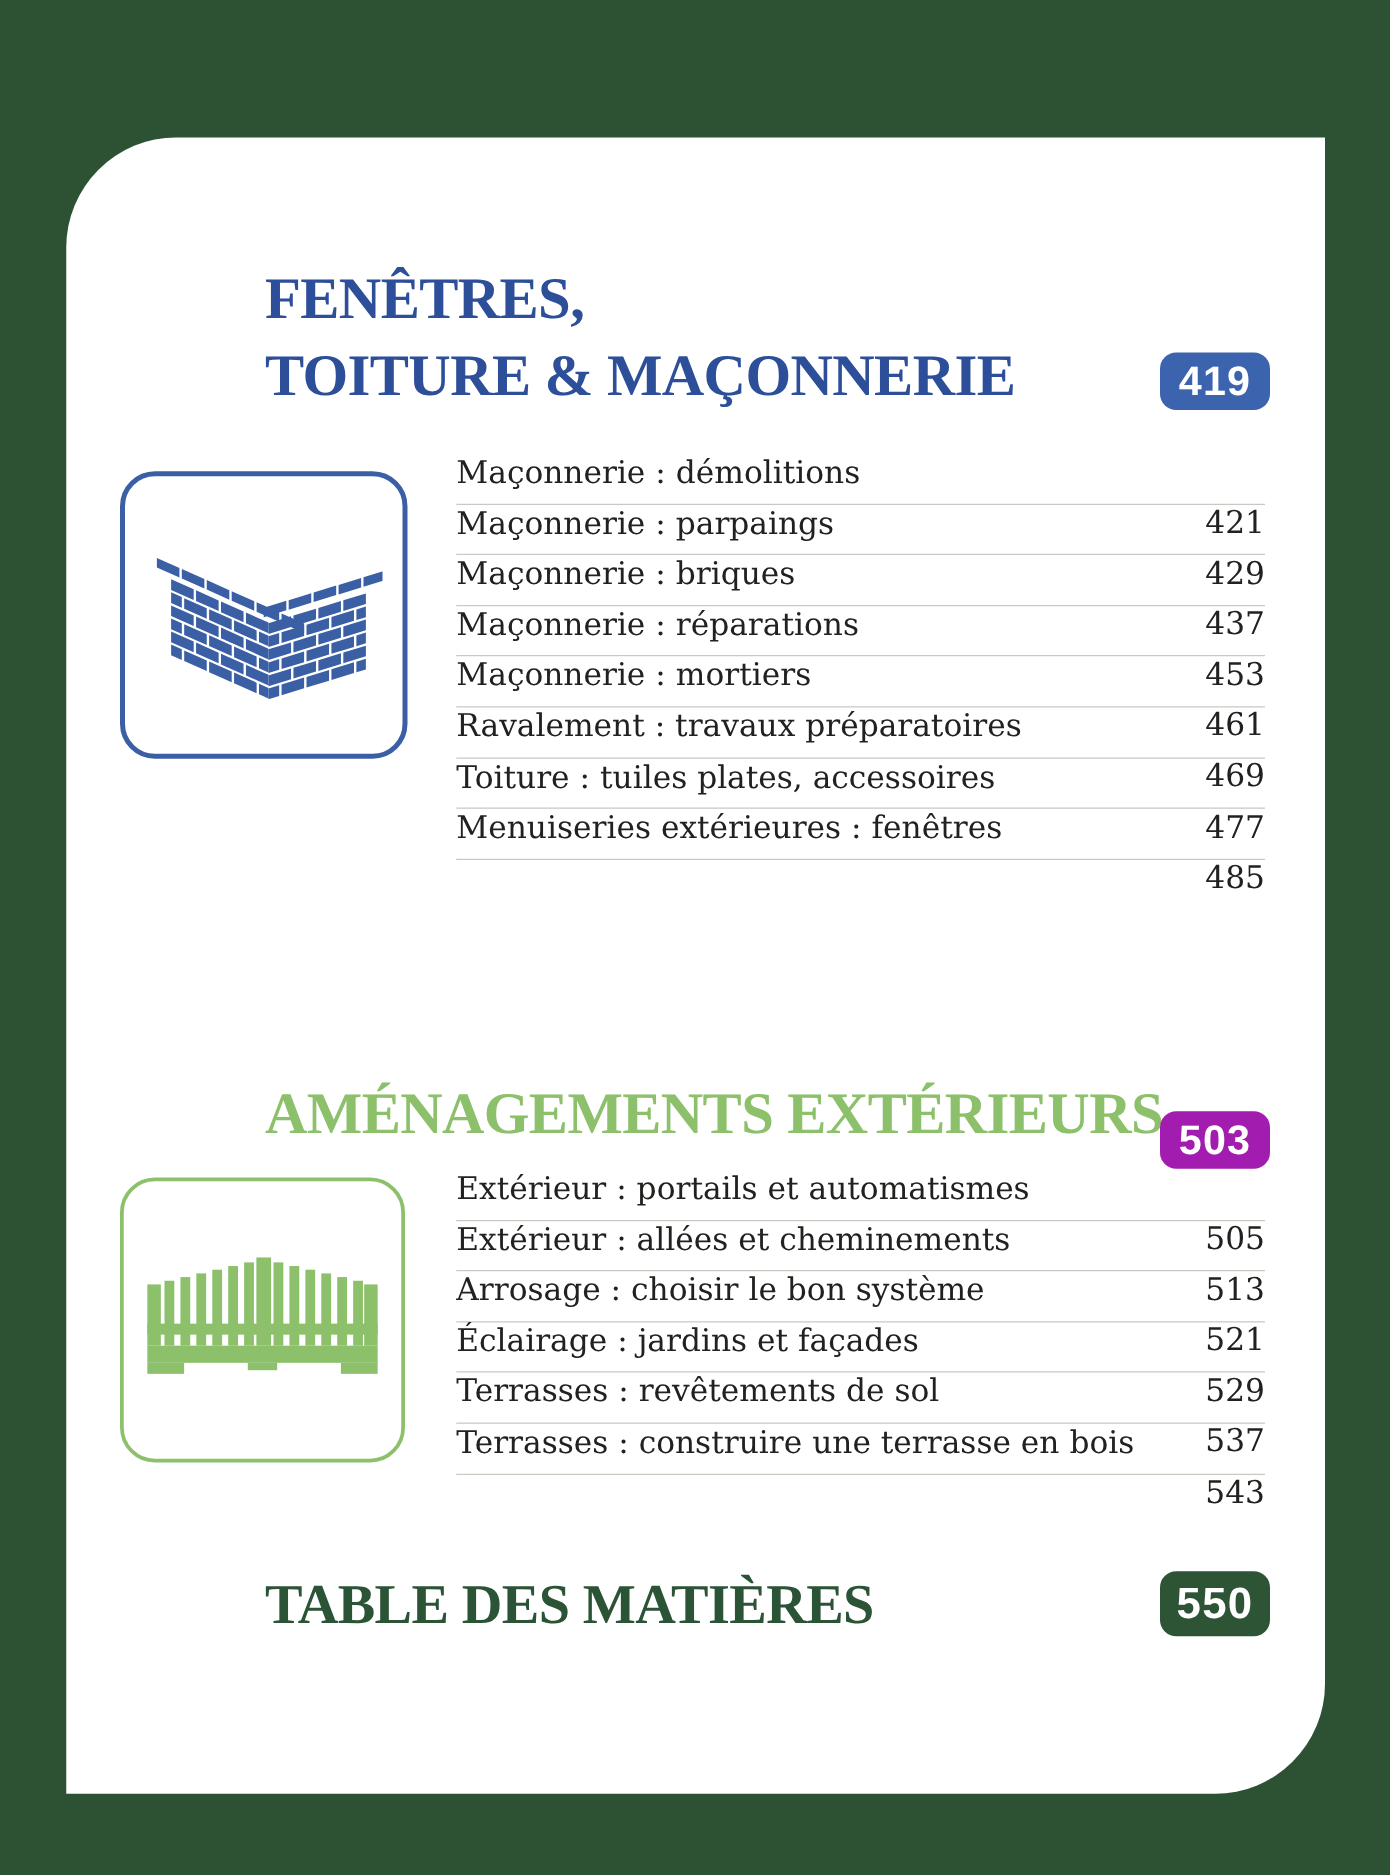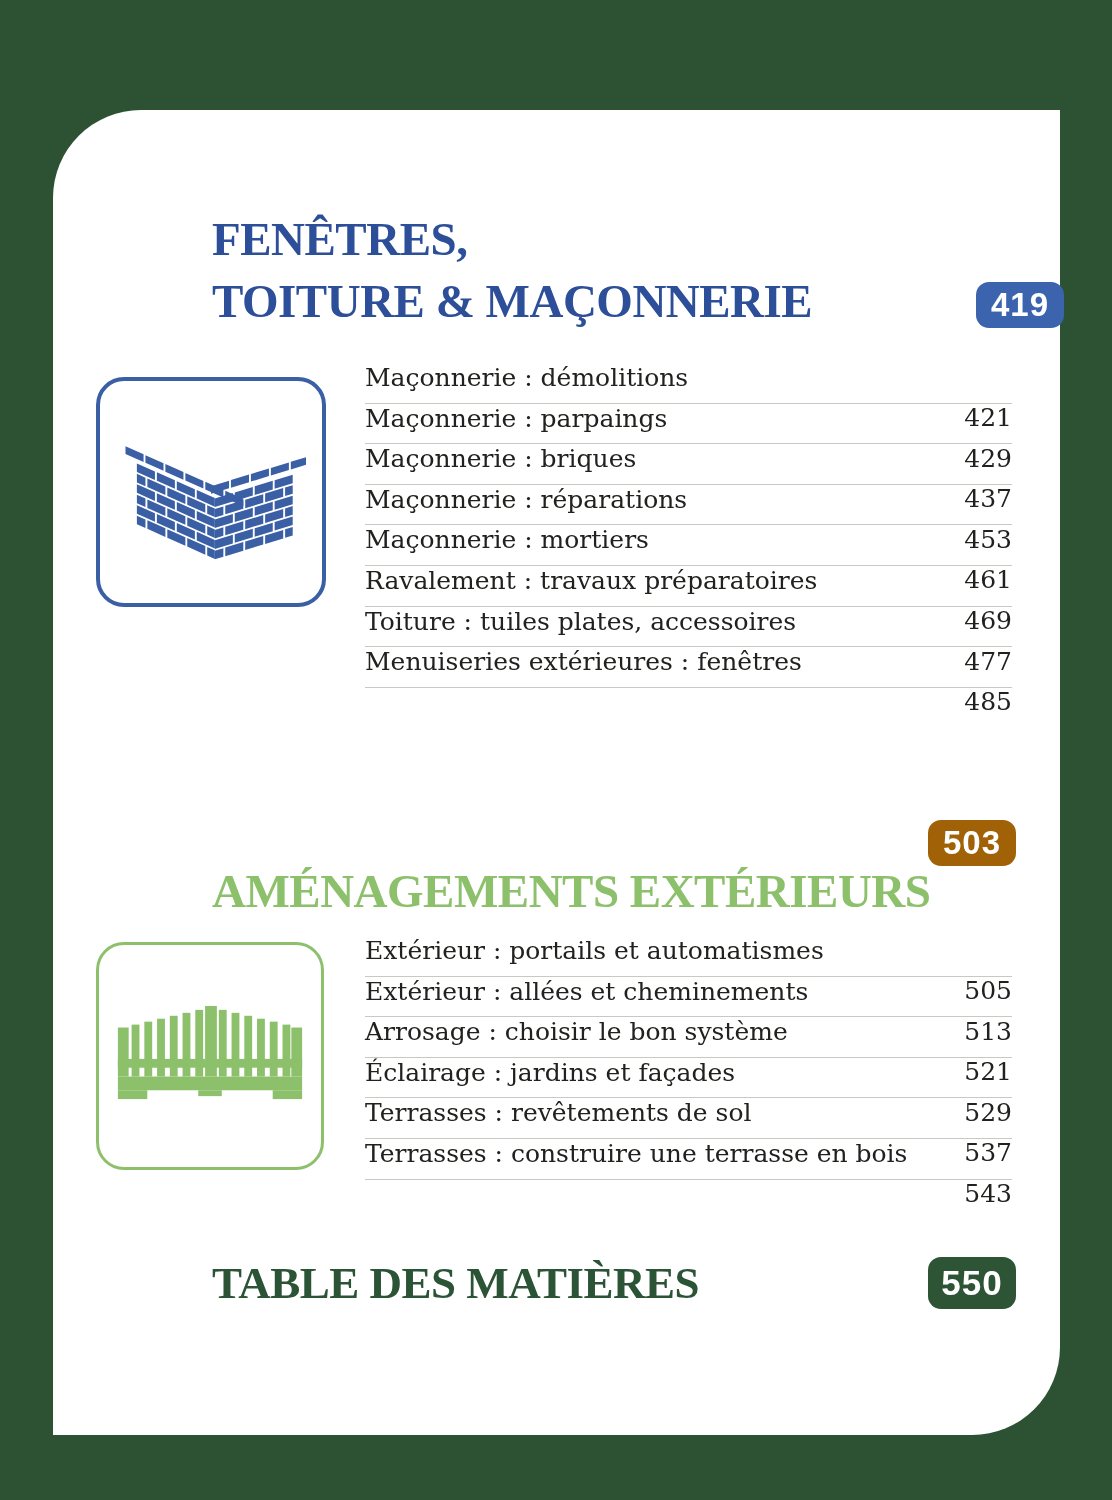--- a/index.html
+++ b/index.html
@@ -28,22 +28,22 @@
     font-weight:bold;font-size:45px;line-height:58px;
     color:#2b5335;letter-spacing:-0.5px;white-space:nowrap;
   }
   
   .badge{
     position:absolute;left:875px;width:88px;height:46px;
     border-radius:13px;color:#ffffff;font-weight:bold;font-size:33px;
     display:flex;align-items:center;justify-content:center;
     font-family:"Liberation Sans", sans-serif;letter-spacing:1px;
   }
-  .badge.b1{top:172px;background:#3c63ae;margin-left:48px;}
-  .badge.b2{top:710px;background:#a16207;text-align:right;}
+  .badge.b1{top:172px;background:#3c63ae;}
+  .badge.b2{top:779px;background:#a21caf;text-align:right;}
   .badge.b3{top:1147px;background:#2d5435;height:52px;font-size:35px;}
   
   .icon-box{
     position:absolute;left:43px;width:222px;height:222px;
     background:#ffffff;border-radius:28px;
     display:flex;align-items:center;justify-content:center;
   }
   .icon-box.blue{top:267px;border:4px solid #3a5fa5;}
   .icon-box.green{top:832px;border:3px solid #8cc06b;}
   

